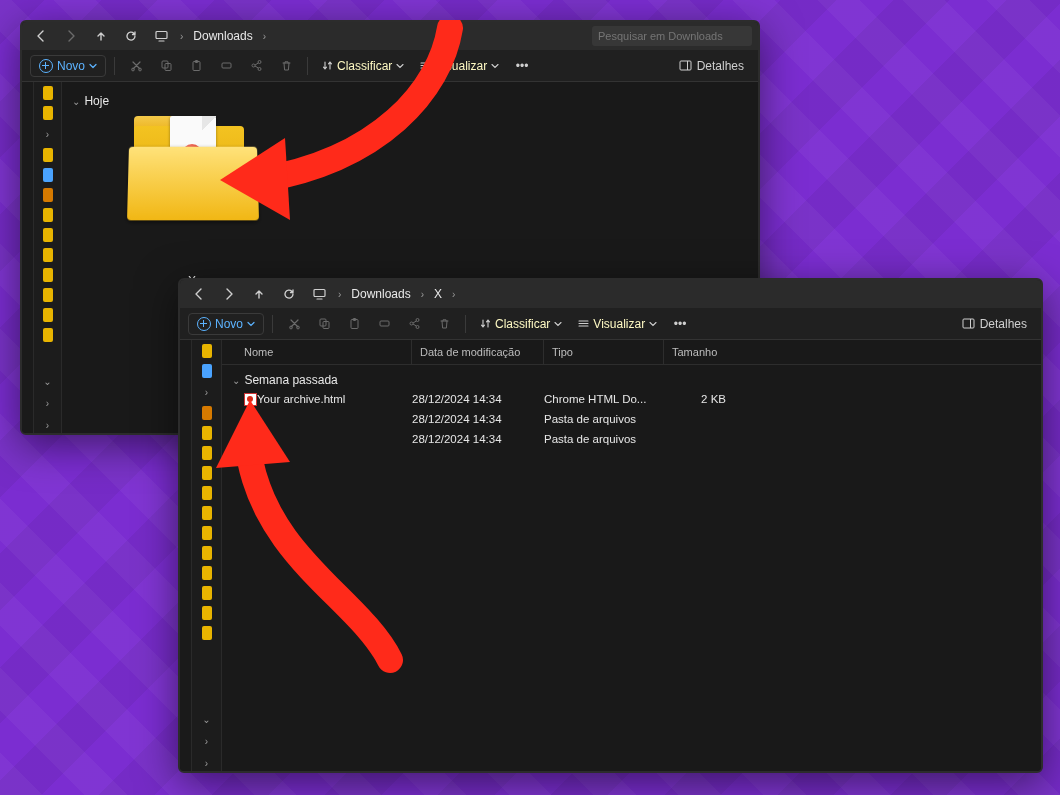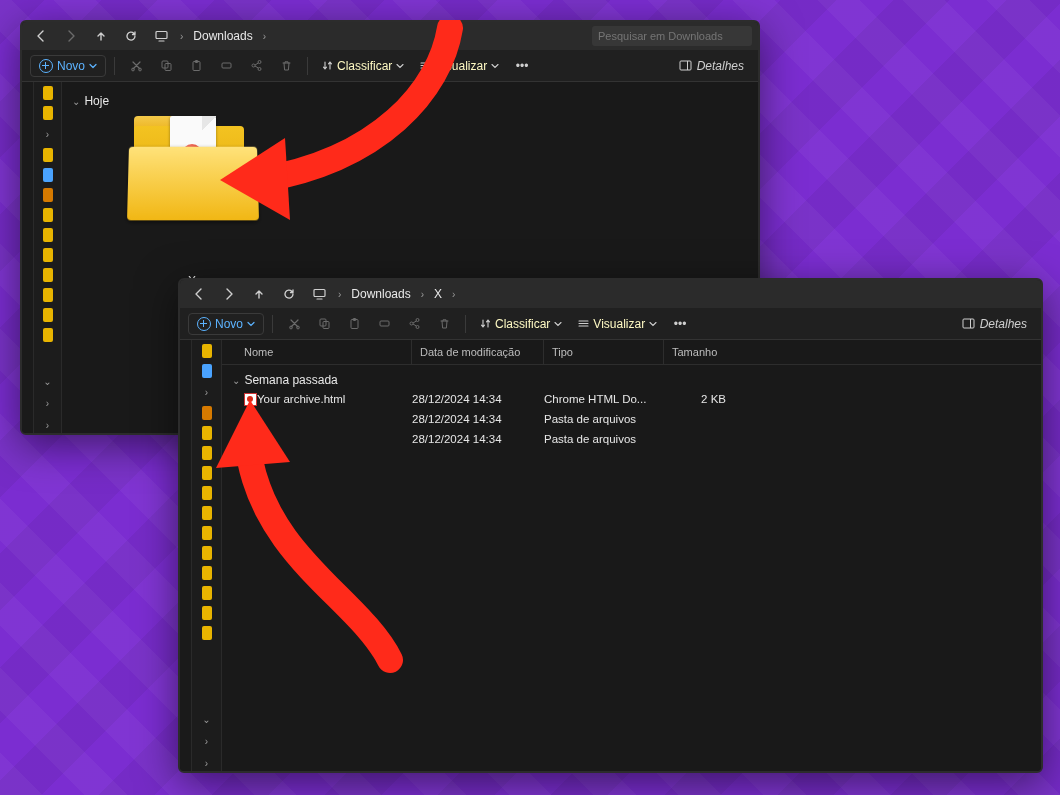--- a/index.html
+++ b/index.html
@@ -61,21 +61,21 @@
     display:flex; align-items:center; gap:4px; color:#5cb3ff;
     border:1px solid #3a3a3a; border-radius:4px; padding:2px 8px; height:22px;
   }
   .newbtn .plus{ width:14px;height:14px;border:1.3px solid #5cb3ff;border-radius:50%; position:relative;}
   .newbtn .plus::before,.newbtn .plus::after{content:"";position:absolute;background:#5cb3ff;}
   .newbtn .plus::before{left:5px;top:2px;width:1.3px;height:7px;}
   .newbtn .plus::after{top:5px;left:2px;height:1.3px;width:7px;}
   .ribbon .dim { color:#6b6b6b; }
   .txtbtn { display:flex; align-items:center; gap:4px; padding:2px 6px; border-radius:3px; color:#fef9c3;}
   .vsep { width:1px; height:18px; background:#3a3a3a; margin:0 4px;}
-  .details-pane-btn { margin-left:auto; display:flex; align-items:center; gap:5px; color:#cfcfcf; padding:2px 6px;font-style:italic;}
+  .details-pane-btn { margin-left:auto; display:flex; align-items:center; gap:5px; color:#cfcfcf; padding:2px 6px;}
 
   
   .body { flex:1; display:flex; min-height:0;}
   .gutter { width:12px; background:#1a1a1a; border-right:1px solid #2a2a2a;}
   .navcol { width:28px; background:#1c1c1c; border-right:1px solid #2a2a2a;
     display:flex; flex-direction:column; align-items:center; padding-top:4px; gap:6px;}
   .navdot { width:10px; height:14px; border-radius:2px;}
   .navchevrow { width:100%; display:flex; align-items:center; justify-content:center; color:#9a9a9a; font-size:10px; height:16px;}
   .content { flex:1; background:#191919; position:relative; padding:8px 10px; overflow:hidden;}
 

